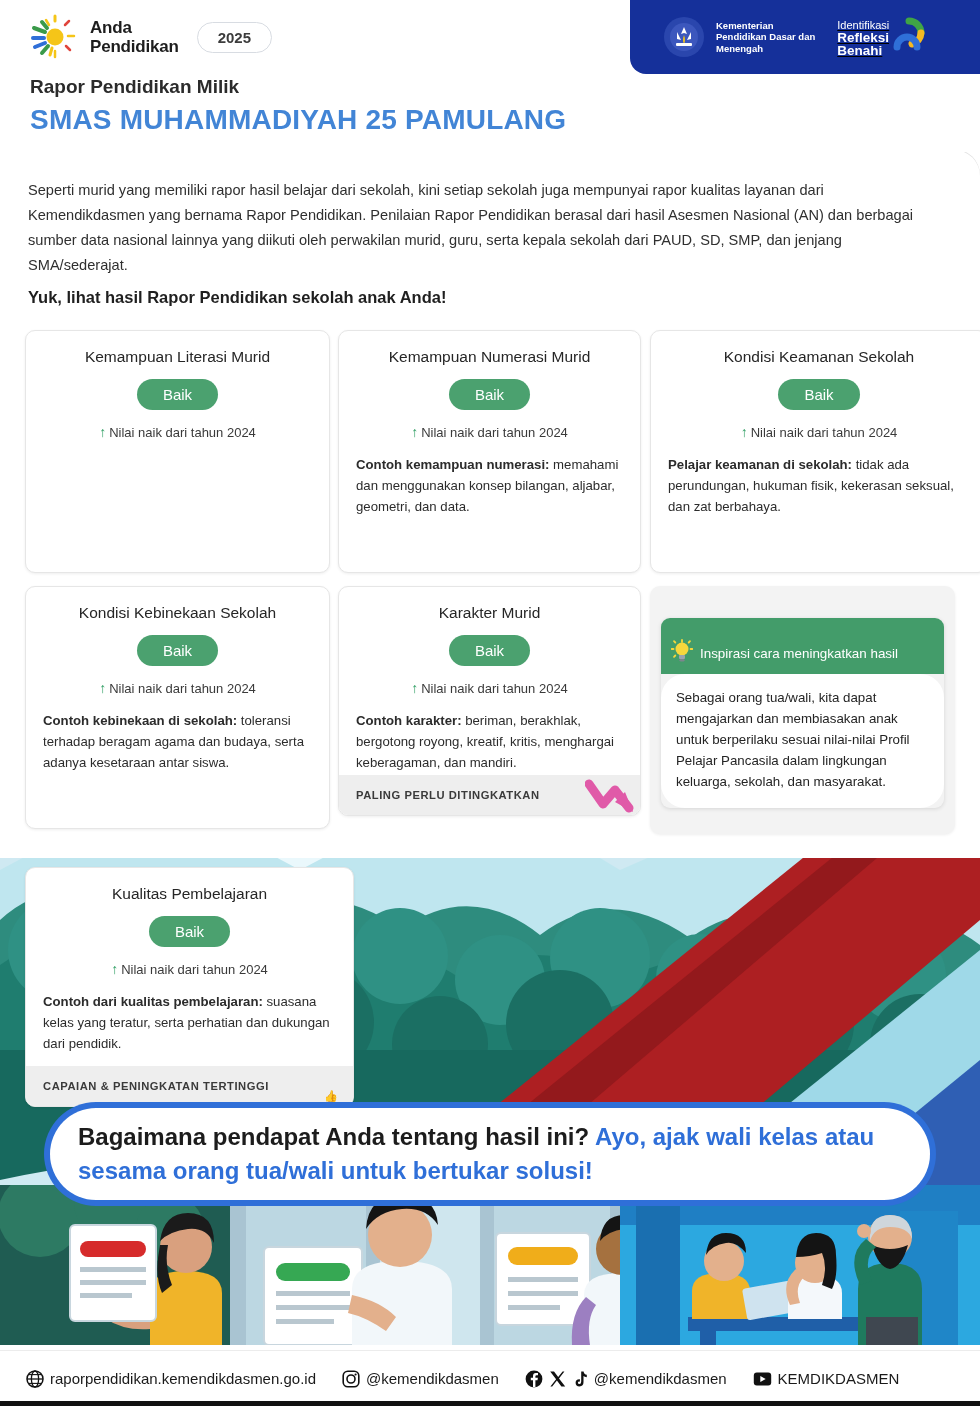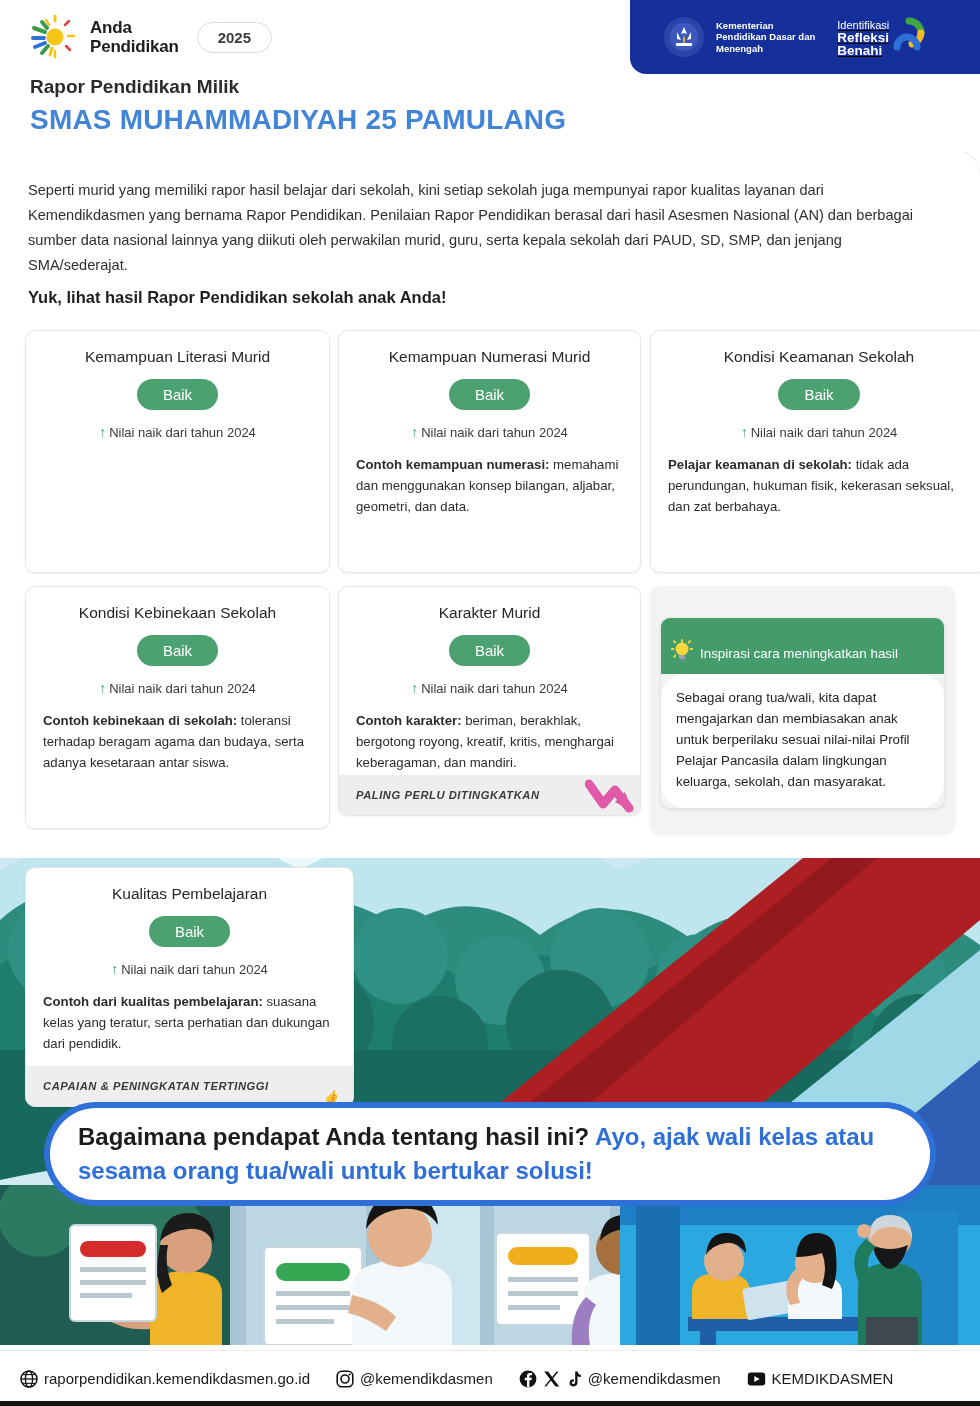--- a/index.html
+++ b/index.html
@@ -64,21 +64,21 @@
   .trend{text-align:center;margin-top:14px;font-size:13px;color:#3a3a3a;}
   .trend .arr{color:#2f9e63;font-size:14px;margin-right:3px;}
   .example{
     margin:14px 17px 0 17px;font-size:13.2px;line-height:21px;color:#2c2c2c;
   }
   .example b{font-weight:bold;}
   .card-foot{
     position:absolute;left:0;right:0;bottom:0;height:40px;background:#eeeeee;
     display:flex;align-items:center;padding-left:17px;box-sizing:border-box;
   }
-  .card-foot span{font-size:11.2px;letter-spacing:0.55px;color:#3a3a3a;font-weight:bold;font-style:italic;}
+  .card-foot span{font-size:11.2px;letter-spacing:0.55px;color:#3a3a3a;font-weight:bold;}
 
   #card-literasi{left:25px;top:330px;width:305px;height:243px;}
   #card-numerasi{left:338px;top:330px;width:303px;height:243px;}
   #card-keamanan{left:650px;top:330px;width:338px;height:243px;}
   #card-kebinekaan{left:25px;top:586px;width:305px;height:243px;}
   #card-karakter{left:338px;top:586px;width:303px;height:230px;}
   #card-kualitas{left:25px;top:867px;width:329px;height:240px;}
 
   .thumb-icon{position:absolute;right:14px;bottom:4px;font-size:28px;line-height:1;}
 
@@ -100,21 +100,21 @@
   .cta-inner{
     position:absolute;left:6px;top:6px;right:6px;bottom:6px;background:#fff;border-radius:46px;
     padding:0 28px;display:flex;align-items:center;box-sizing:border-box;
   }
   .cta-text{font-size:24px;font-weight:bold;line-height:34px;color:#1c1c1c;}
   .cta-text .hl{color:#2f6fd8;}
 
   
   .footer{
     position:absolute;left:0;bottom:0;width:980px;height:56px;background:#fff;z-index:40;
-    display:flex;align-items:center;gap:26px;padding-left:20px;box-sizing:border-box;
+    display:flex;align-items:center;gap:26px;padding-left:26px;box-sizing:border-box;
     border-top:1px solid #ececec;
   }
   .footer-item{display:flex;align-items:center;gap:6px;font-size:15px;color:#1a1a1a;white-space:nowrap;}
   .footer-item .ic{display:inline-flex;align-items:center;}
   .bottom-bar{position:absolute;left:0;bottom:0;width:980px;height:5px;background:#111;z-index:41;}
 </style>
 </head>
 <body>
 
 <div class="page">

